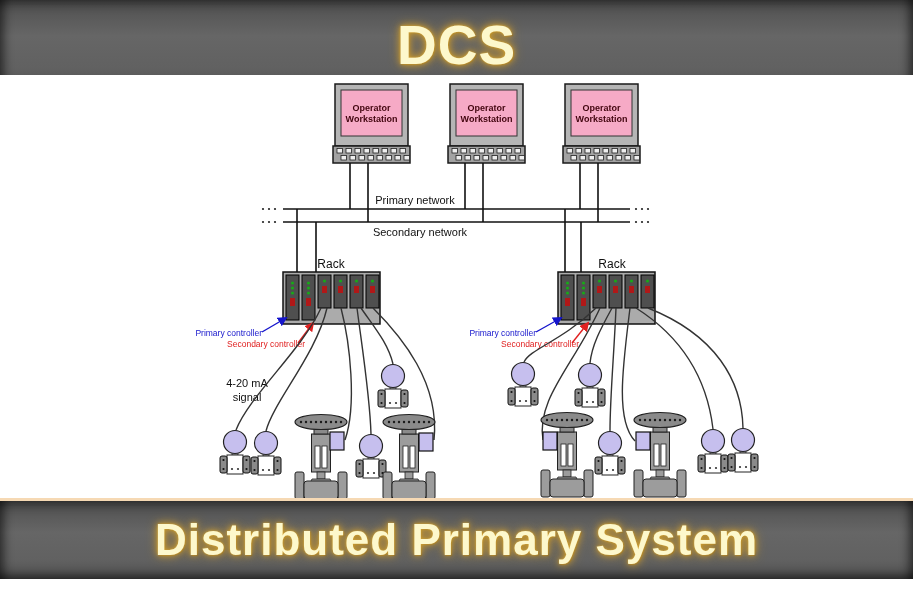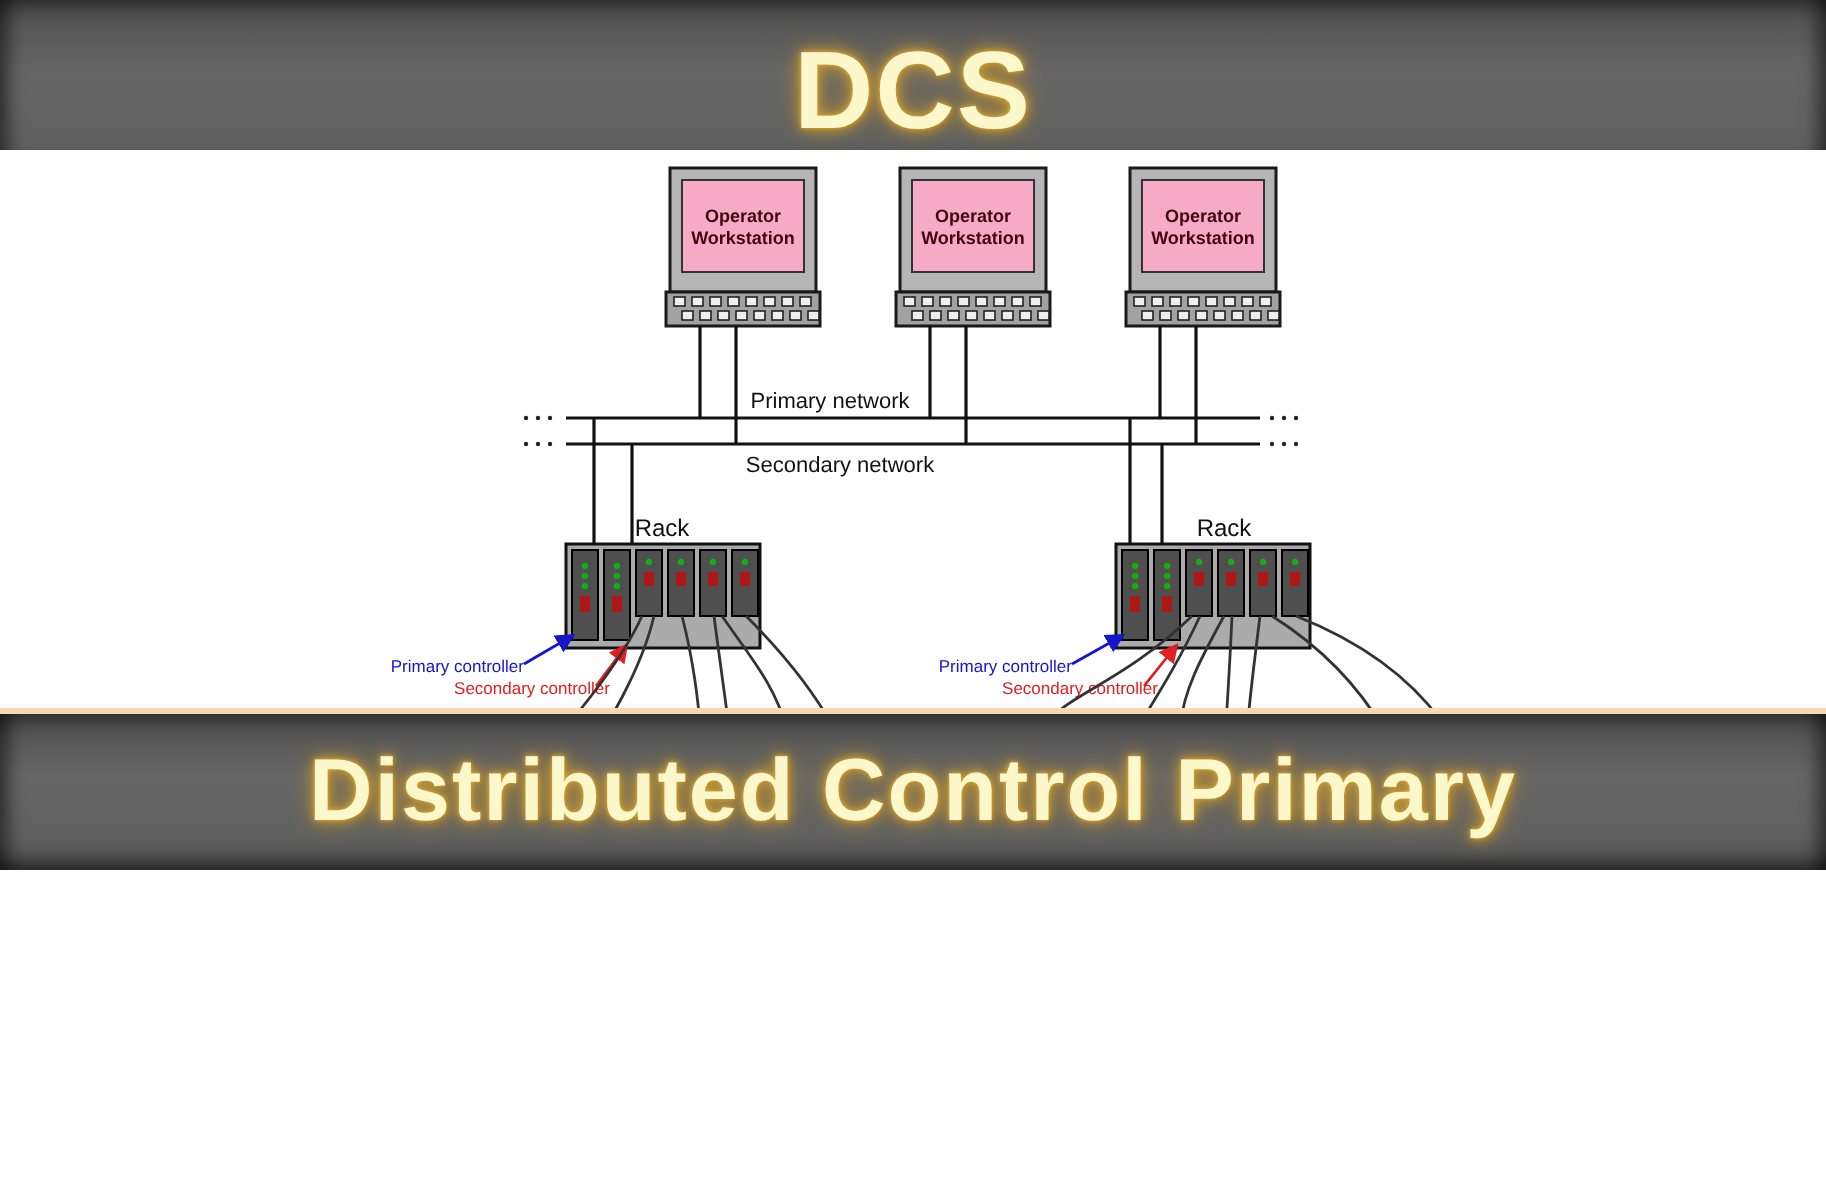--- a/index.html
+++ b/index.html
@@ -1,17 +1,17 @@
 <!DOCTYPE html>
 <html><head>
 <meta charset="utf-8">
 <style>
   html,body{margin:0;padding:0;background:#ffffff;}
   .page{
-    position:relative;width:913px;height:435px;overflow:hidden;
+    position:relative;width:913px;height:579px;overflow:hidden;
     font-family:"Liberation Sans",sans-serif;background:#7dd3fc;
   }
   .banner{
     position:absolute;left:0;right:0;
     background:linear-gradient(#4f4f4f,#666666 40%,#616161 75%,#535353);
     box-shadow:
       inset 10px 0 8px -5px rgba(0,0,0,.45),
       inset -10px 0 8px -5px rgba(0,0,0,.45),
       inset 0 10px 8px -5px rgba(0,0,0,.35),
       inset 0 -10px 8px -5px rgba(0,0,0,.45);
@@ -275,16 +275,16 @@
     <g>
           <use href="#transmitter-shape" x="713" y="366"></use>
         </g>
     <g>
           <use href="#transmitter-shape" x="743" y="365"></use>
         </g>
   </svg>
   </div>
 
   <div class="banner banner-bottom">
-    <div class="banner-title">Distributed Control Primary</div>
+    <div class="banner-title">Distributed Primary System</div>
   </div>
 
 </div>
 
 </body></html>

